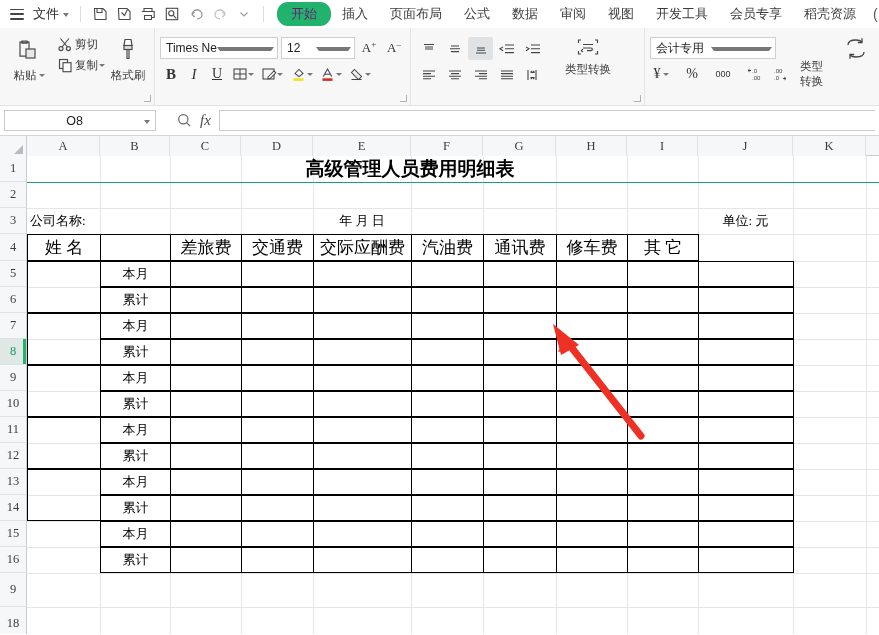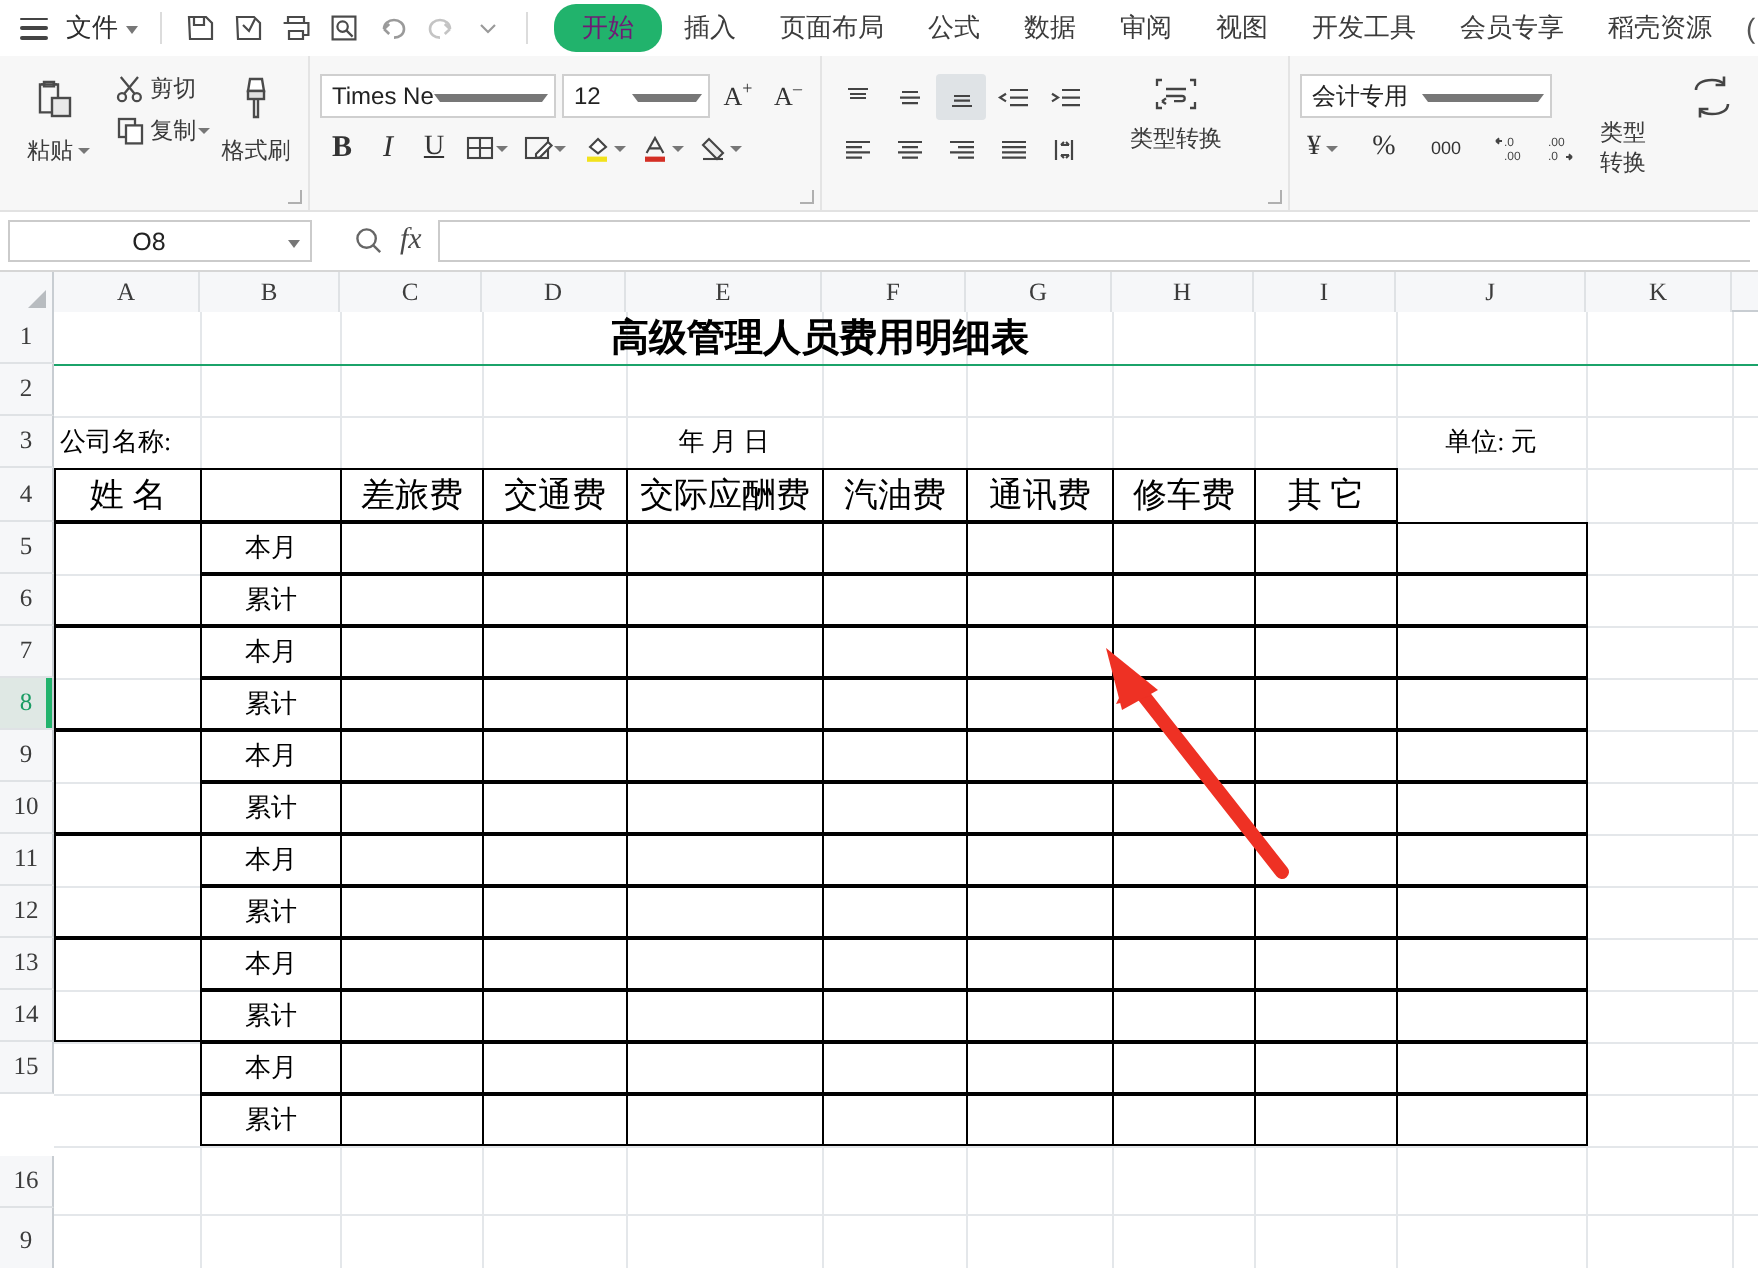--- a/index.html
+++ b/index.html
@@ -607,21 +607,21 @@
     <div class="rowcell" style="height:26px;">6</div>
     <div class="rowcell" style="height:26px;">7</div>
     <div class="rowcell active" style="height:26px;">8</div>
     <div class="rowcell" style="height:26px;">9</div>
     <div class="rowcell" style="height:26px;">10</div>
     <div class="rowcell" style="height:26px;">11</div>
     <div class="rowcell" style="height:26px;">12</div>
     <div class="rowcell" style="height:26px;">13</div>
     <div class="rowcell" style="height:26px;">14</div>
     <div class="rowcell" style="height:26px;">15</div>
-    <div class="rowcell" style="height:26px;margin-top:31px;">16</div>
+    <div class="rowcell" style="height:26px;">16</div>
     <div class="rowcell" style="height:34px;">9</div>
     <div class="rowcell" style="height:34px;">18</div>
   </div>
 
   <div id="gridwrap">
 
     <div class="gline-v" style="left:73px;"></div>
     <div class="gline-v" style="left:143px;"></div>
     <div class="gline-v" style="left:214px;"></div>
     <div class="gline-v" style="left:286px;"></div>

